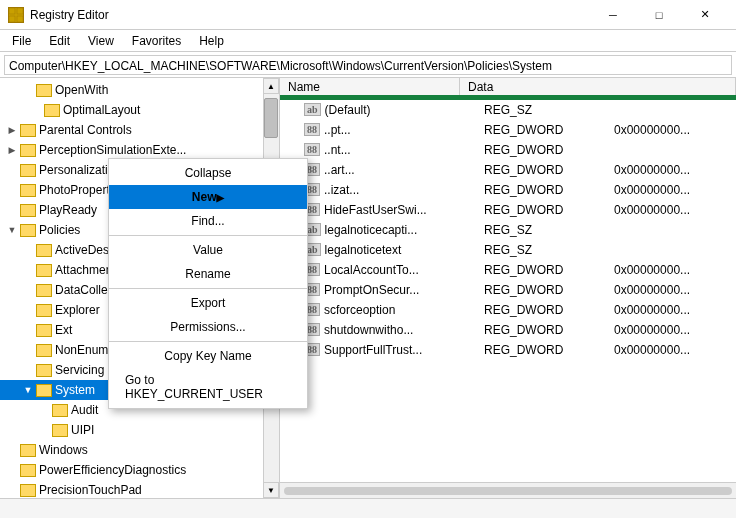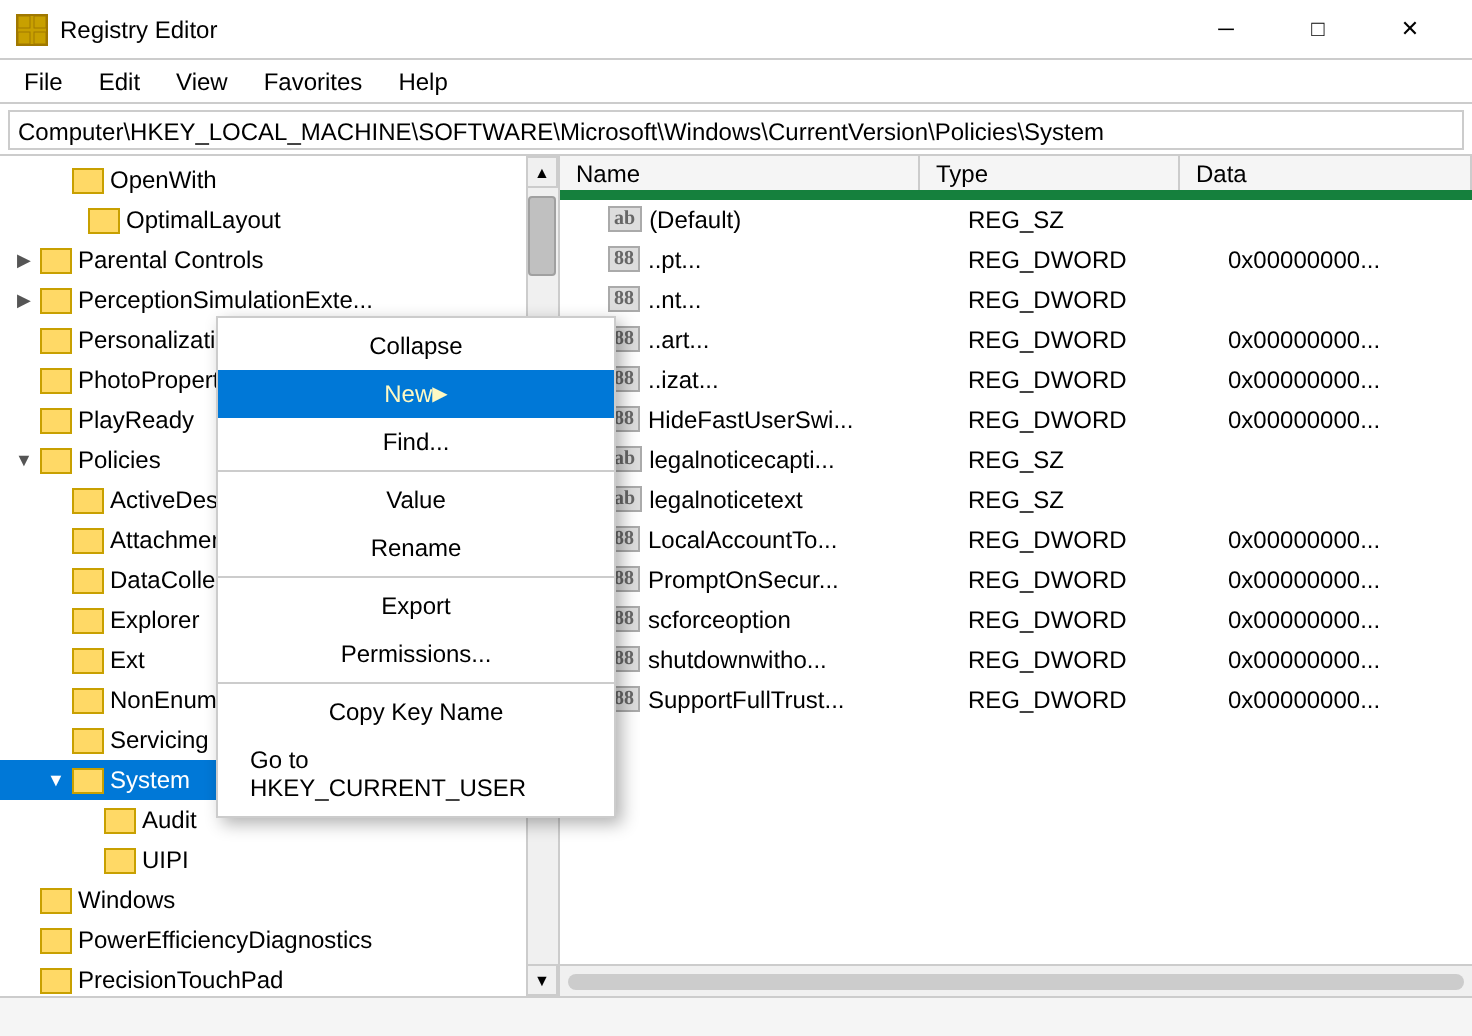--- a/index.html
+++ b/index.html
@@ -223,21 +223,21 @@
       padding: 2px 0;
     }
     .ctx-item {
       padding: 5px 16px;
       cursor: pointer;
       font-size: 12px;
       display: flex;
       align-items: center;
       justify-content: center;
     }
-    .ctx-item.active { background: #0078d7; color: #fef9c3; }
+    .ctx-item.active { background: #0078d7; color: #000000; font-weight: bold; }
     .ctx-separator {
       height: 1px;
       background: #ccc;
       margin: 2px 0;
     }
     .ctx-arrow { font-size: 10px; }
 
     
     #submenu {
       position: absolute;
@@ -435,21 +435,20 @@
     <div class="vscroll-bar">
       <div class="vscroll-btn top">▲</div>
       <div class="vscroll-thumb"></div>
       <div class="vscroll-btn bot">▼</div>
     </div>
   </div>
 
   <div id="content-panel">
     <div class="content-header">
       <div class="col-header col-name">Name</div>
-      <div class="col-header col-type">Type</div>
       <div class="col-header col-data">Data</div>
     </div>
     <div class="content-rows">
     <div class="content-row">
           <div class="cell cell-name">
             <span class="reg-icon">ab</span>
             <span>(Default)</span>
           </div>
           <div class="cell cell-type">REG_SZ</div>
         </div>

